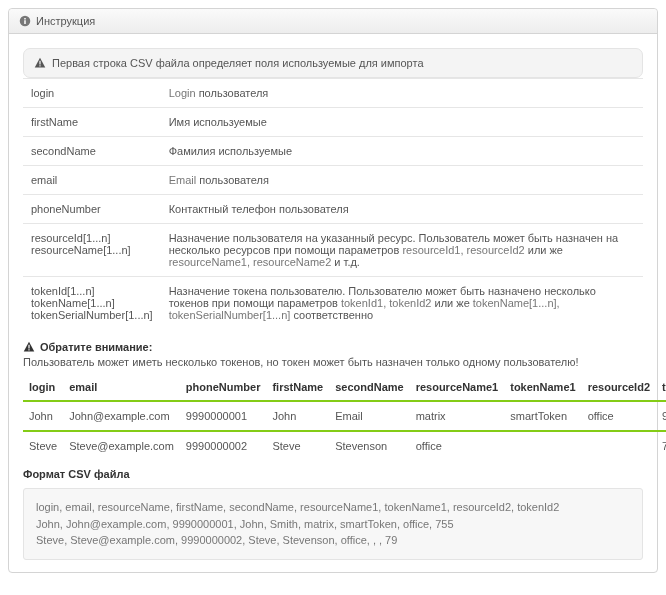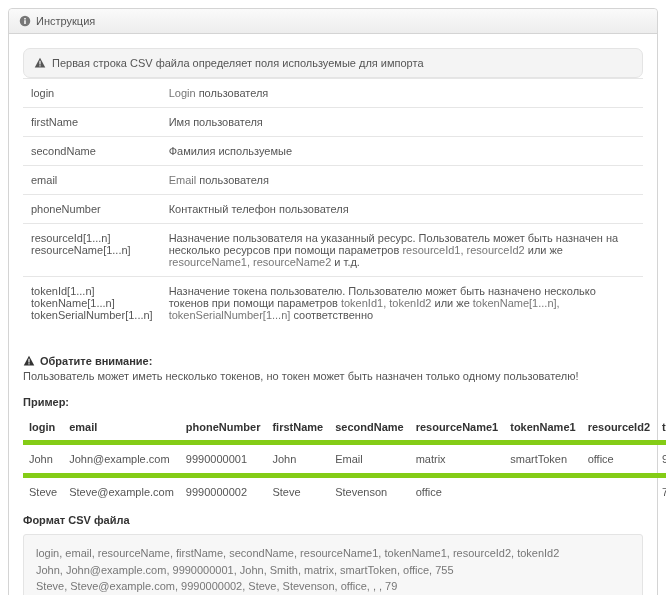--- a/index.html
+++ b/index.html
@@ -57,21 +57,21 @@
     padding: 8px 8px;
     vertical-align: top;
     font-size: 11px;
     color: #555;
   }
   table.fields td.key {
     width: 120px;
     color: #555;
   }
   .code { color: #777; }
-  .warn-block { margin: 26px 0 4px 0; }
+  .warn-block { margin: 12px 0 4px 0; }
   .warn-title {
     font-weight: bold;
     color: #333;
     display: flex;
     align-items: center;
     gap: 5px;
   }
   .warn-text {
     color: #555;
     margin-top: 3px;
@@ -84,21 +84,21 @@
   table.example th {
     text-align: left;
     font-weight: bold;
     color: #333;
     padding: 7px 6px;
     border-bottom: 1px solid #ddd;
     font-size: 11px;
   }
   table.example td {
     padding: 8px 6px;
-    border-top: 5px solid #84cc16;
+    border-top: 2px solid #84cc16;
     color: #555;
     font-size: 11px;
   }
   .csv-box {
     border: 1px solid #e4e4e4;
     border-radius: 3px;
     background: #f7f7f7;
     padding: 10px 12px;
     color: #777;
     font-size: 11px;
@@ -136,21 +136,21 @@
 
 
     <table class="fields">
       <tbody id="fields-body">
           <tr>
             <td class="key">login</td>
             <td><span class="code">Login</span> пользователя</td>
           </tr>
           <tr>
             <td class="key">firstName</td>
-            <td>Имя пользователя</td>
+            <td>Имя используемые</td>
           </tr>
           <tr>
             <td class="key">secondName</td>
             <td>Фамилия используемые</td>
           </tr>
           <tr>
             <td class="key">email</td>
             <td><span class="code">Email</span> пользователя</td>
           </tr>
           <tr>
@@ -175,21 +175,20 @@
               <path d="M8 1 L15 14 L1 14 Z" fill="#333"></path>
               <rect x="7.2" y="5" width="1.6" height="5" fill="#fff"></rect>
               <rect x="7.2" y="11" width="1.6" height="1.6" fill="#fff"></rect>
             </svg>
         </span>
         <span>Обратите внимание:</span>
       </div>
       <div class="warn-text">Пользователь может иметь несколько токенов, но токен может быть назначен только одному пользователю!</div>
     </div>
 
-    <div class="section-title">Пример:</div>
 
     <table class="example">
       <thead>
           <tr id="ex-head">
             <th>login</th>
             <th>email</th>
             <th>phoneNumber</th>
             <th>firstName</th>
             <th>secondName</th>
             <th>resourceName1</th>

